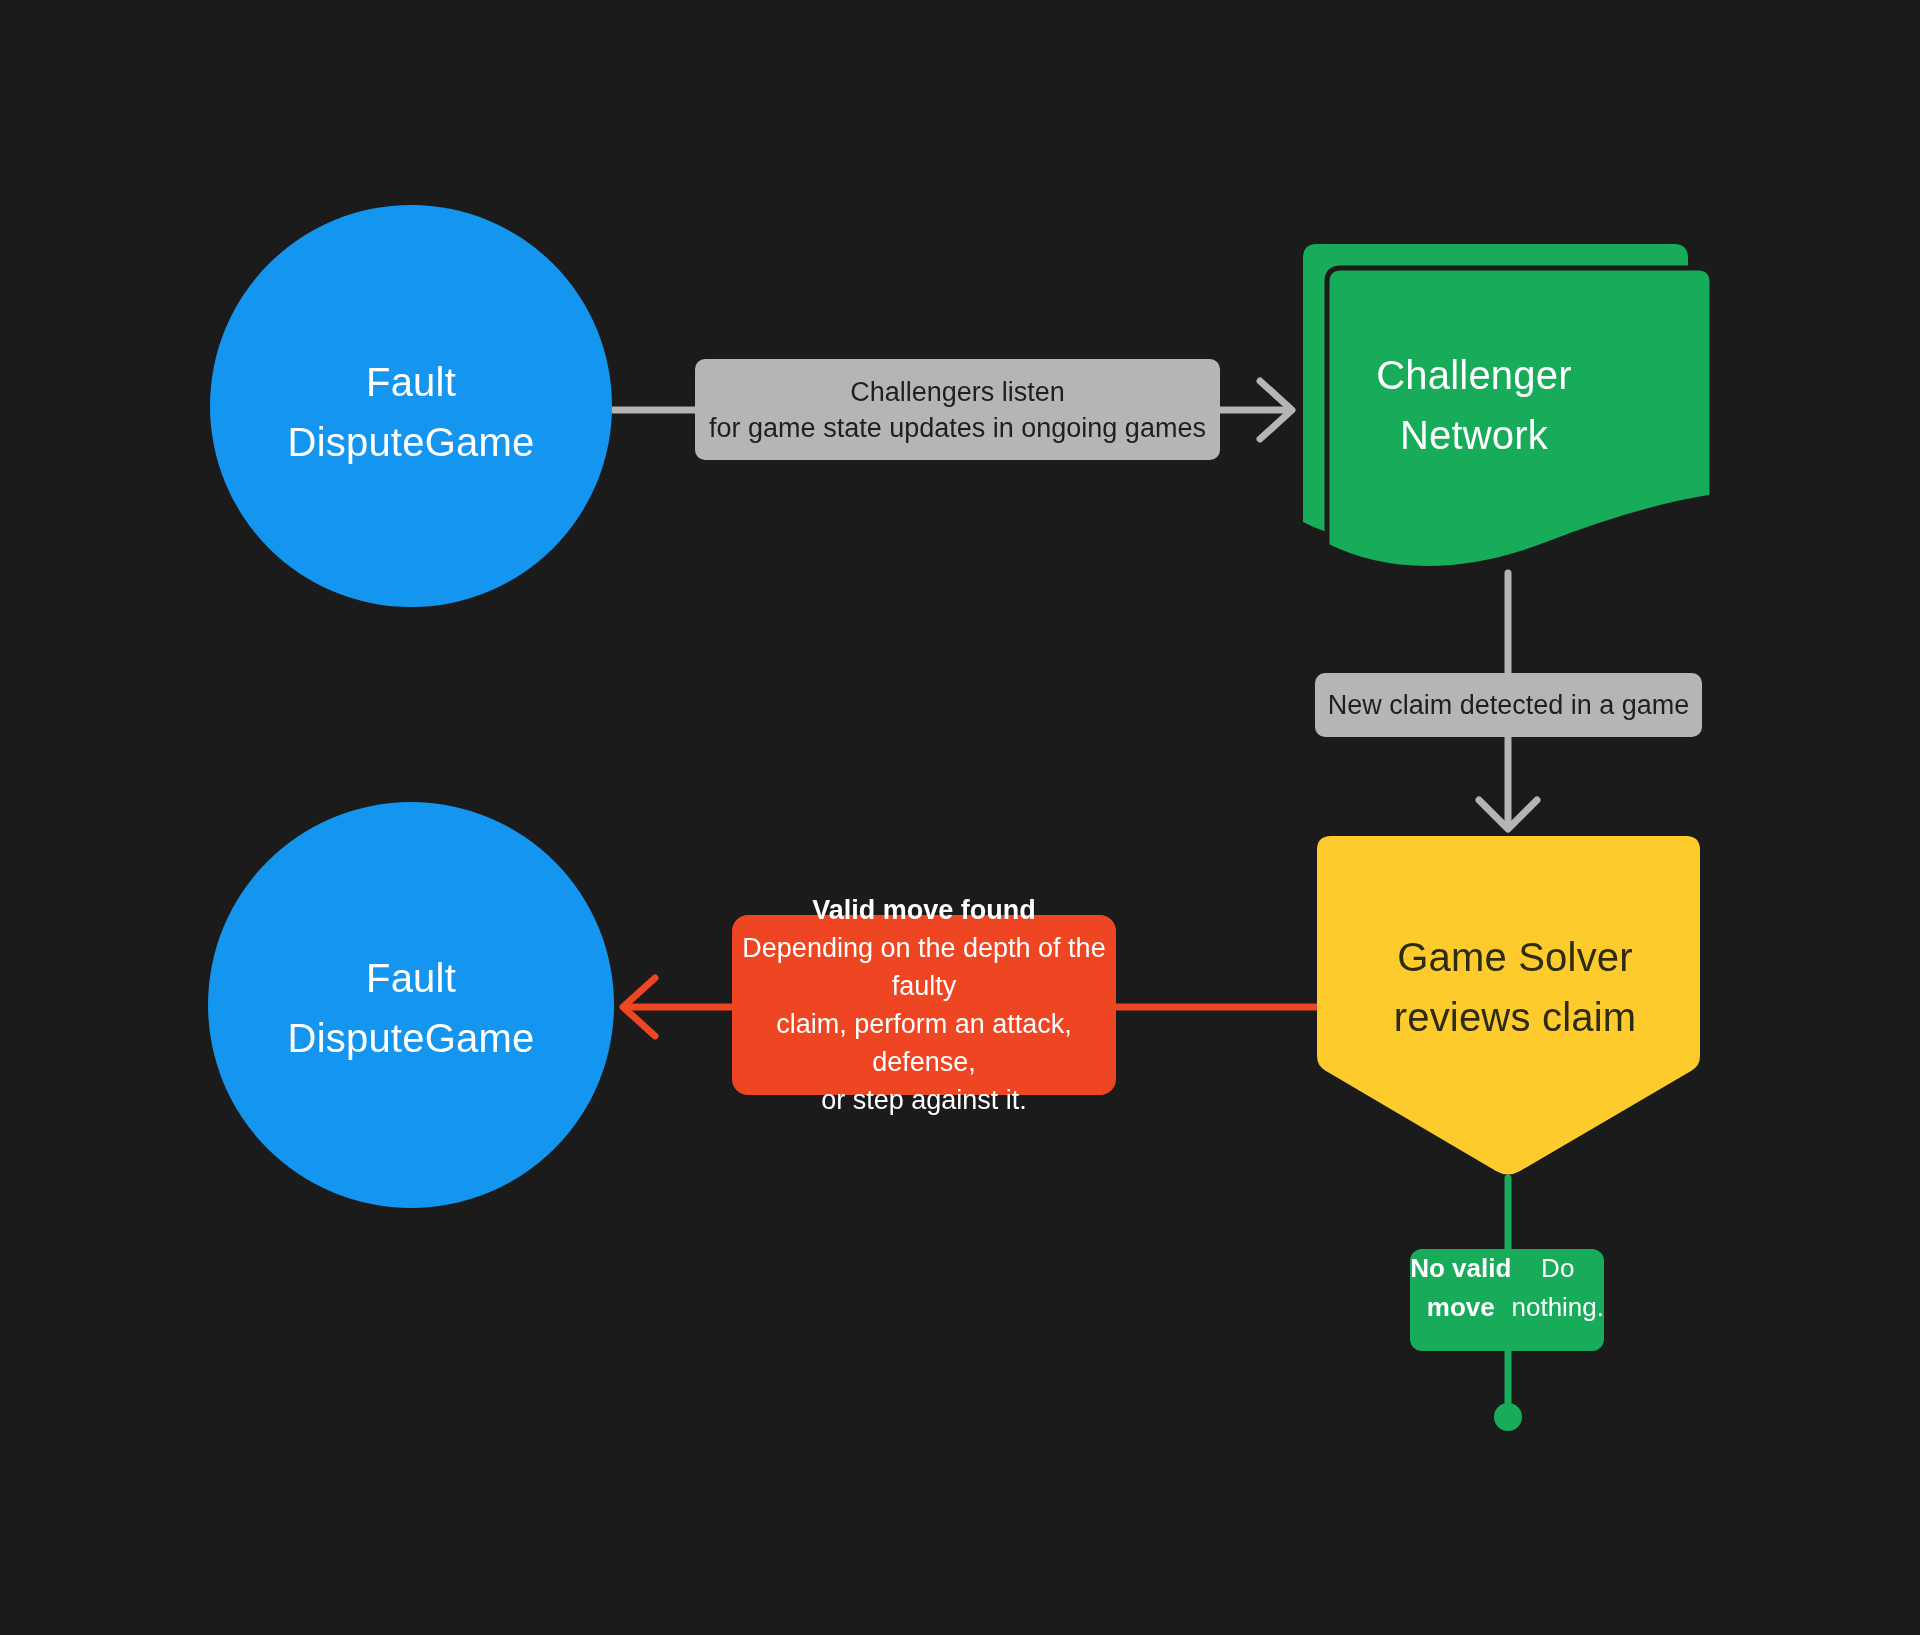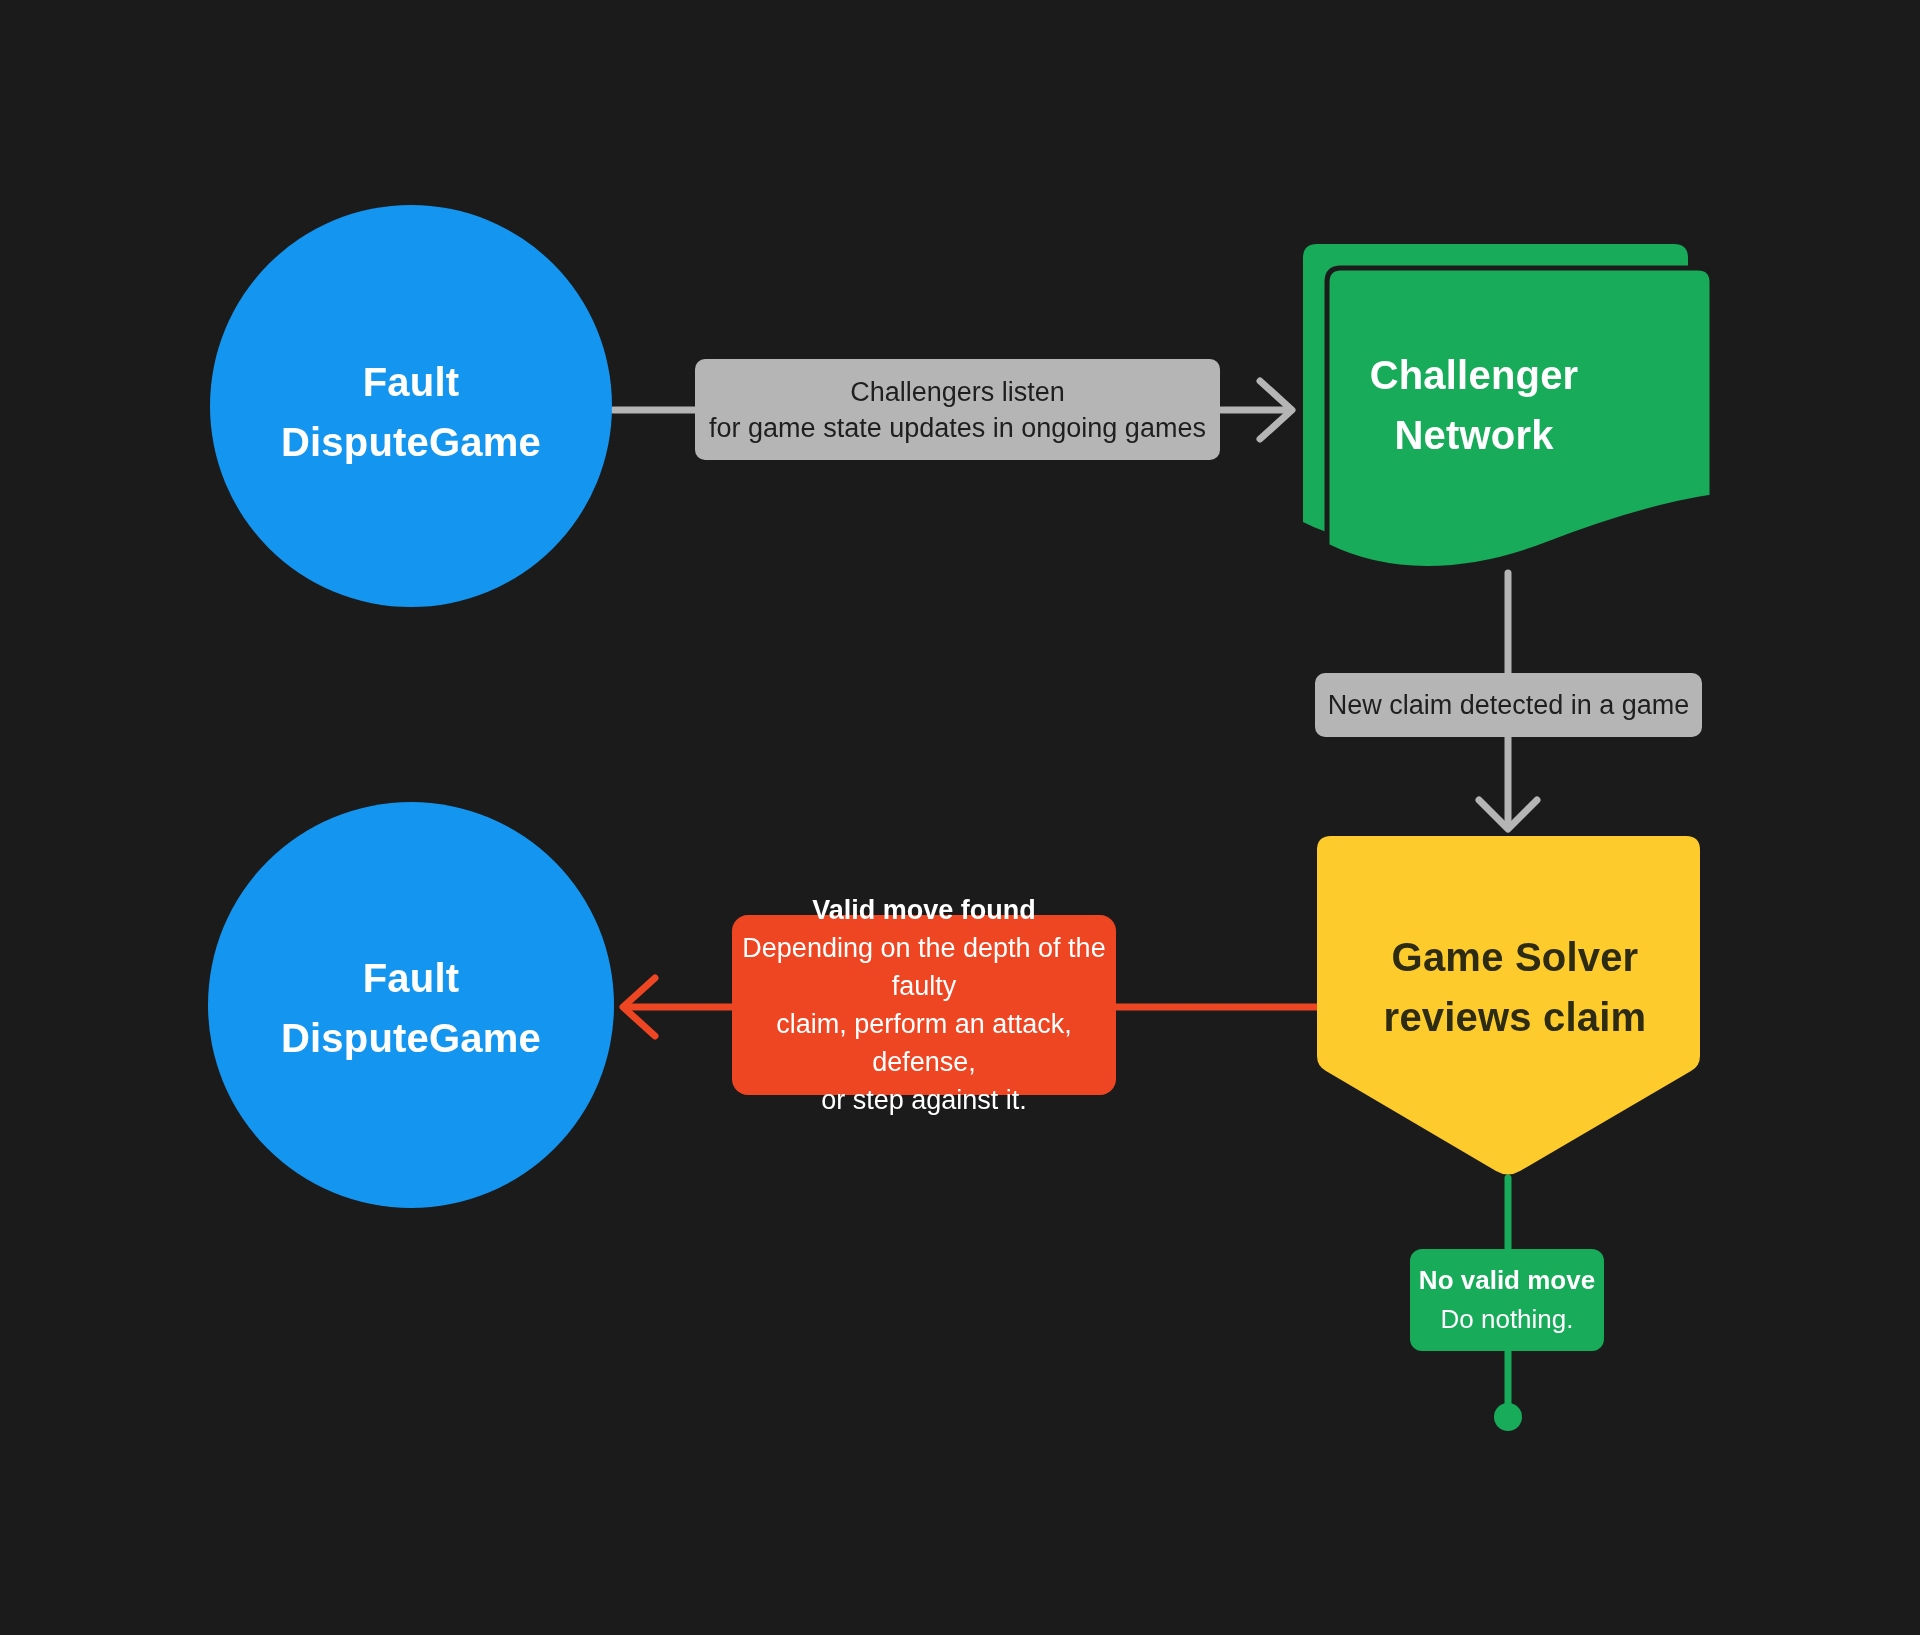--- a/index.html
+++ b/index.html
@@ -19,21 +19,21 @@
     position: absolute;
     left: 0;
     top: 0;
   }
   .node-text {
     position: absolute;
     text-align: center;
     color: #FFFFFF;
     font-size: 40px;
     line-height: 60px;
-    font-weight: 700;
+    font-weight: 400;
     letter-spacing: 0.2px;
   }
   .node-text.dark {
     color: #2E2B13;
   }
   .gray-label {
     position: absolute;
     background: #B5B5B5;
     border-radius: 10px;
     color: #1F1F1F;
@@ -66,21 +66,21 @@
     top: 1249px;
     width: 194px;
     height: 102px;
     background: #17AB5A;
     border-radius: 12px;
     color: #FFFFFF;
     font-size: 26px;
     line-height: 39px;
     text-align: center;
     display: flex;
-    flex-direction: column;
+    flex-direction: row;
     justify-content: center;
   }
   .bold { font-weight: 700; }
 </style>
 </head>
 <body>
 
 <div class="stage">
 
   <svg class="diagram" width="1920" height="1635" viewBox="0 0 1920 1635">

